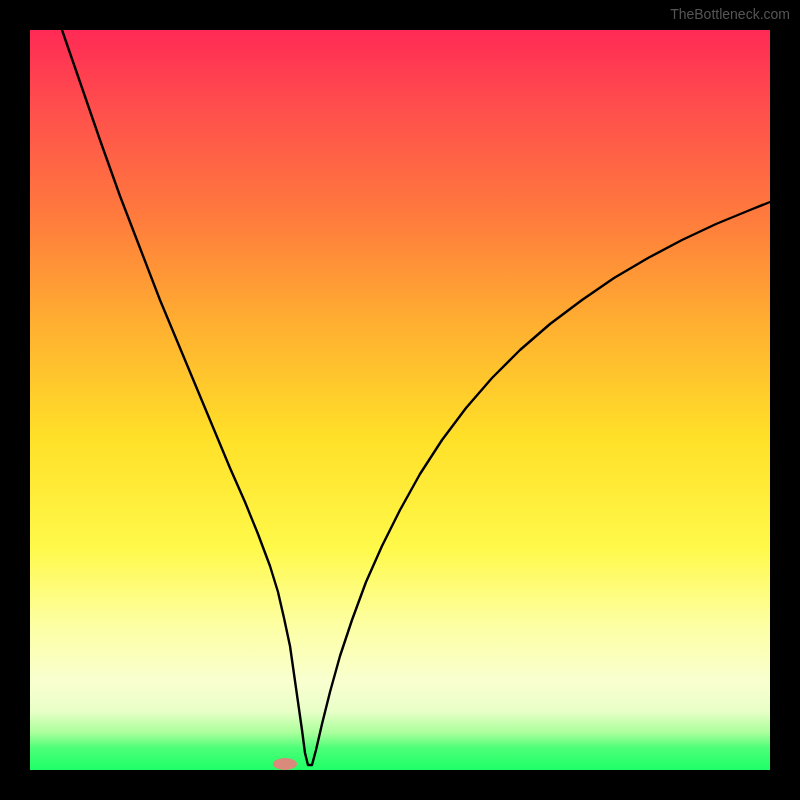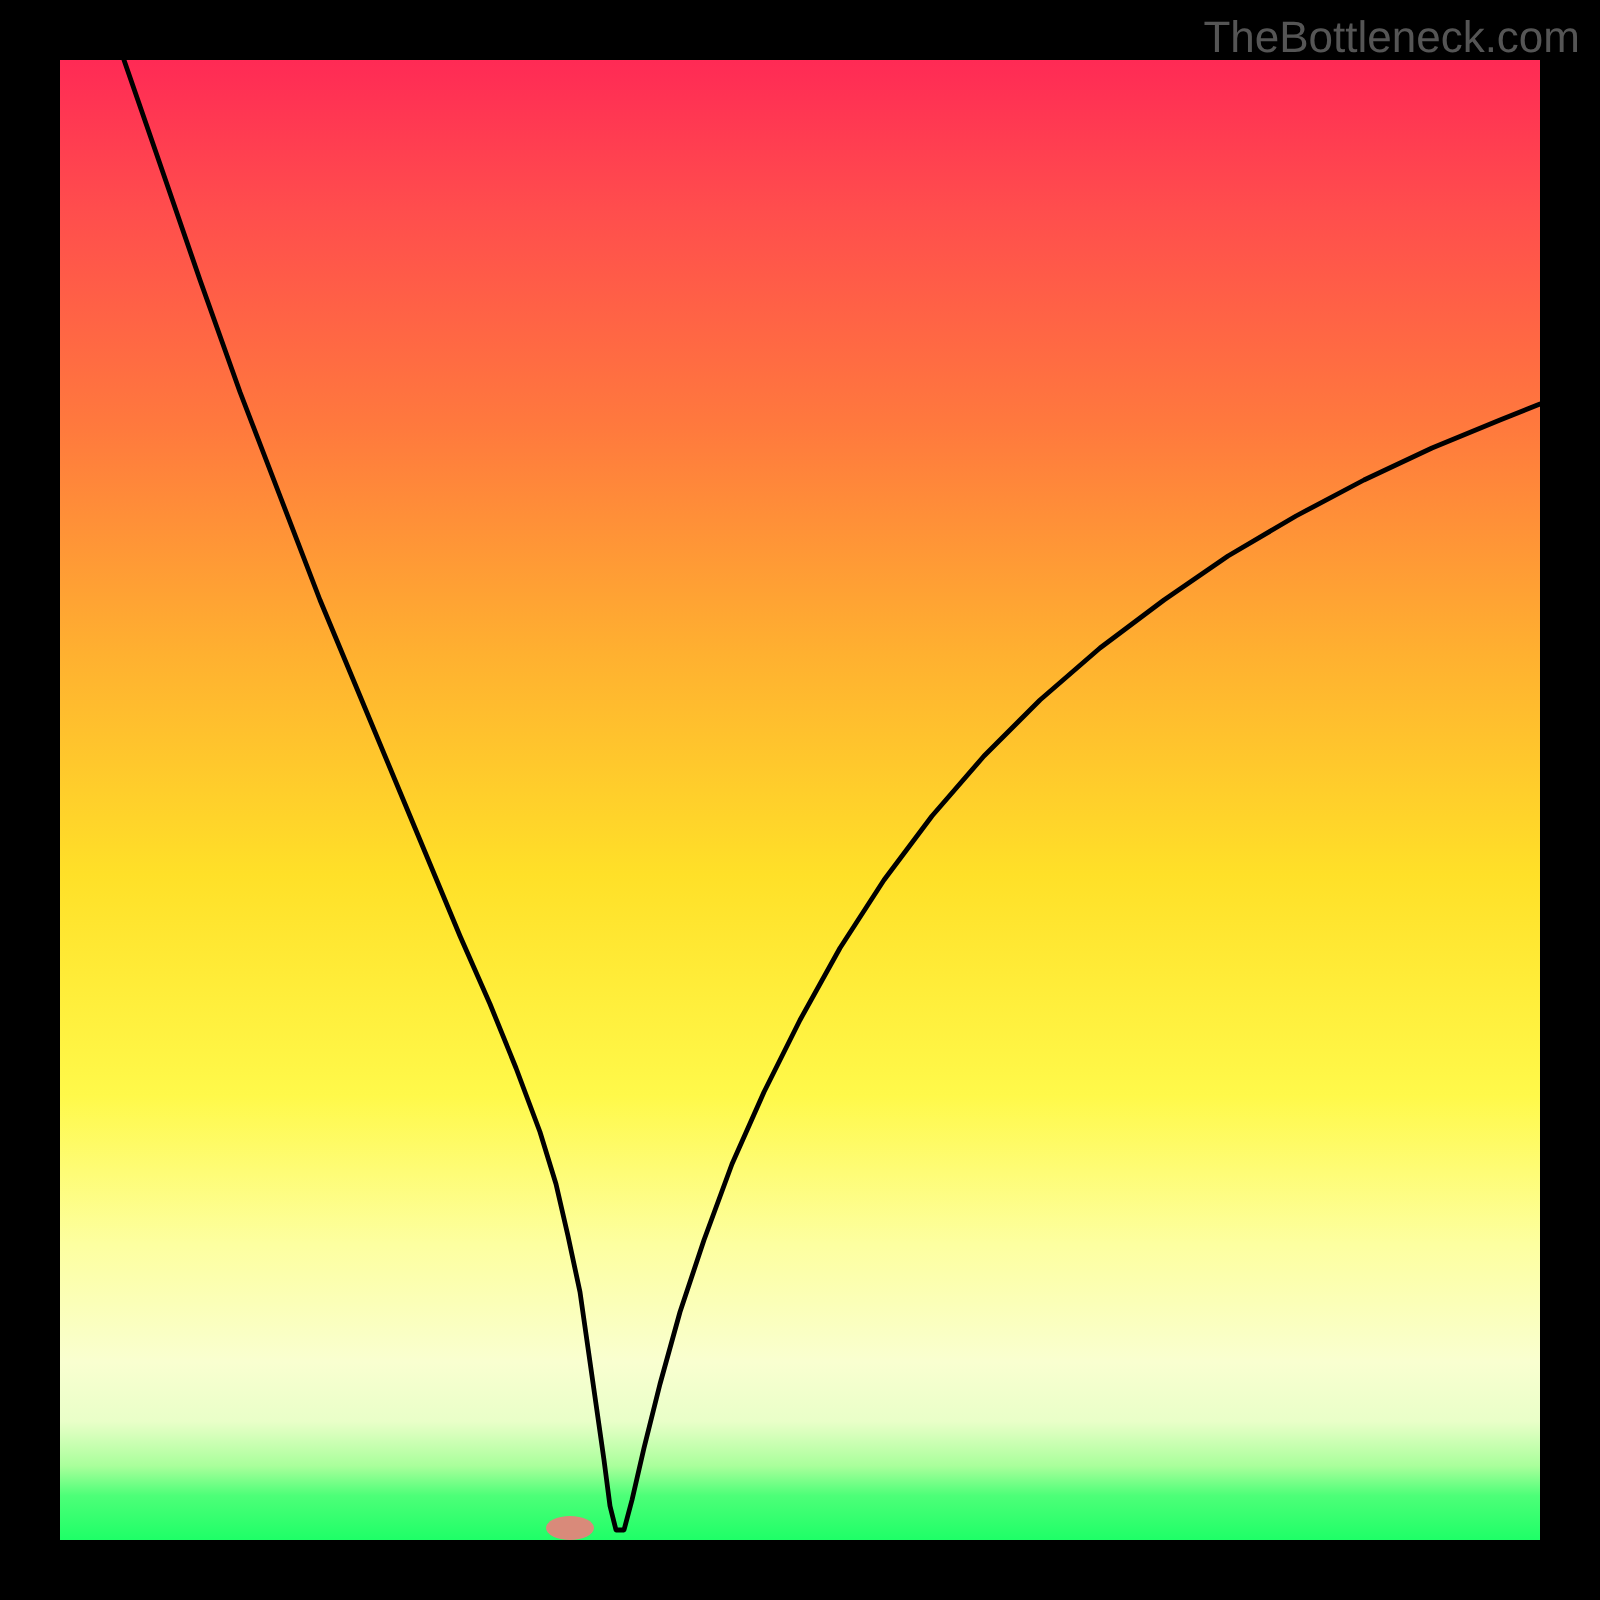--- a/index.html
+++ b/index.html
@@ -31,21 +31,21 @@
       #a9ff9b 95%,
       #4dff78 97%,
       #1eff67 100%
     );
   }
   .watermark {
     position: absolute;
     top: 6px;
     right: 10px;
     color: #555;
-    font-size: 22px;
+    font-size: 14px;
     font-family: Arial, Helvetica, sans-serif;
     letter-spacing: 0;
     z-index: 10;
   }
   svg.curve {
     position: absolute;
     left: 0;
     top: 0;
     width: 800px;
     height: 800px;

